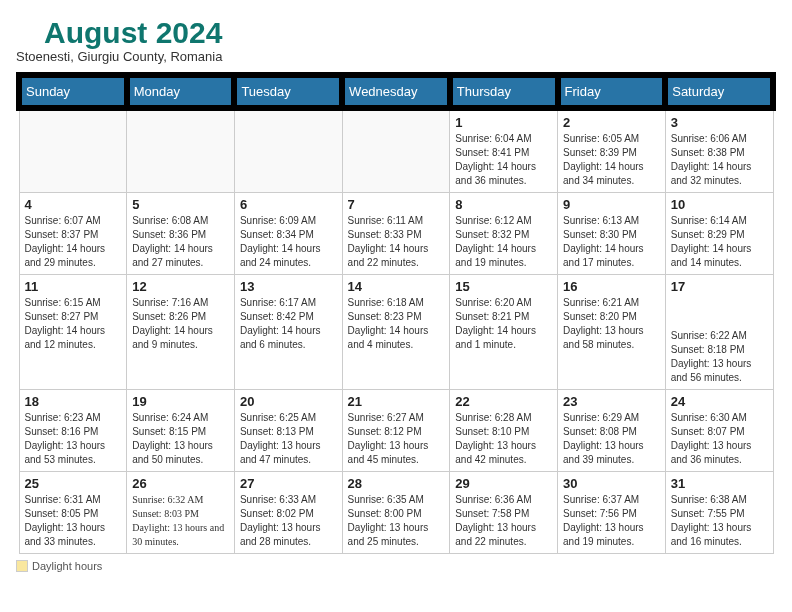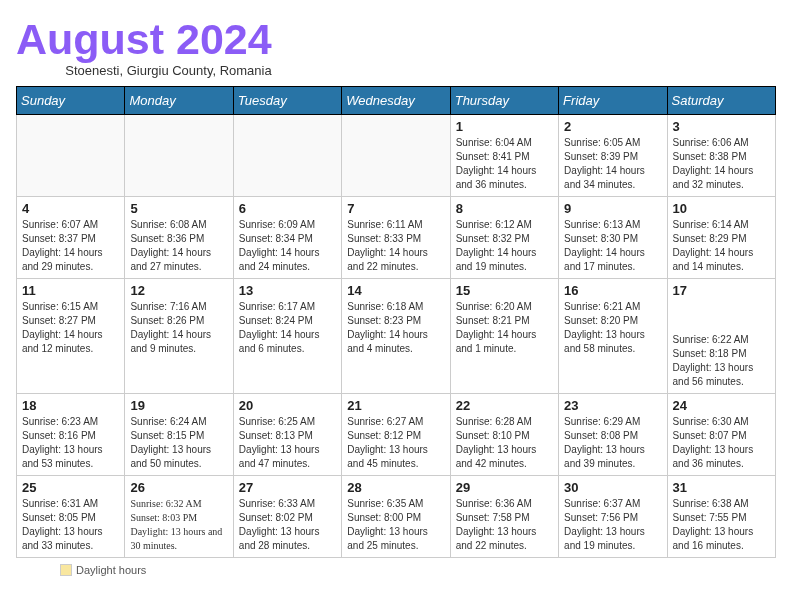--- a/index.html
+++ b/index.html
@@ -29,43 +29,42 @@
     .logo-text .general { color: #333; }
     .logo-text .blue { color: #1a5276; }
     .logo-icon {
       width: 36px;
       height: 36px;
     }
     .title-block {
       text-align: right;
     }
     .month-year {
-      font-size: 43px;
+      font-size: 30px;
       font-weight: bold;
-      color: #8b5cf6;
+      color: #0f766e;
       line-height: 1.1;
     }
     .location {
       font-size: 13px;
       color: #333;
     }
     .calendar {
       width: 100%;
       border-collapse: collapse;
       border: 1px solid #ccc;
     }
     .calendar th {
       background-color: #2874A6;
       color: #fff;
       font-size: 13px;
       padding: 6px 4px;
       text-align: left;
-      border: 1px solid #000000;
+      border: 6px solid #000000;
       font-weight: normal;
-      font-style: italic;
     }
     .calendar td {
       border: 1px solid #ccc;
       vertical-align: top;
       padding: 4px 5px;
       font-size: 10.5px;
       color: #333;
       width: calc(100% / 7);
       min-height: 80px;
       background: #fff;
@@ -81,21 +80,20 @@
     }
     .day-info {
       font-size: 10px;
       color: #333;
       line-height: 1.4;
     }
     .footer {
       margin-top: 6px;
       font-size: 11px;
       color: #555;
-      margin-left: 44px;
     }
     .footer-item {
       display: inline-flex;
       align-items: center;
       gap: 4px;
     }
     .daylight-box {
       display: inline-block;
       width: 12px;
       height: 12px;
@@ -205,21 +203,21 @@
         </td>
         <td>
           <div class="day-number">12</div>
           <div class="day-info" style="white-space: pre-line;">Sunrise: 7:16 AM
 Sunset: 8:26 PM
 Daylight: 14 hours and 9 minutes.</div>
         </td>
         <td>
           <div class="day-number">13</div>
           <div class="day-info" style="white-space: pre-line;">Sunrise: 6:17 AM
-Sunset: 8:24 PM
+Sunset: 8:42 PM
 Daylight: 14 hours and 6 minutes.</div>
         </td>
         <td>
           <div class="day-number">14</div>
           <div class="day-info" style="white-space: pre-line;">Sunrise: 6:18 AM
 Sunset: 8:23 PM
 Daylight: 14 hours and 4 minutes.</div>
         </td>
         <td>
           <div class="day-number">15</div>

